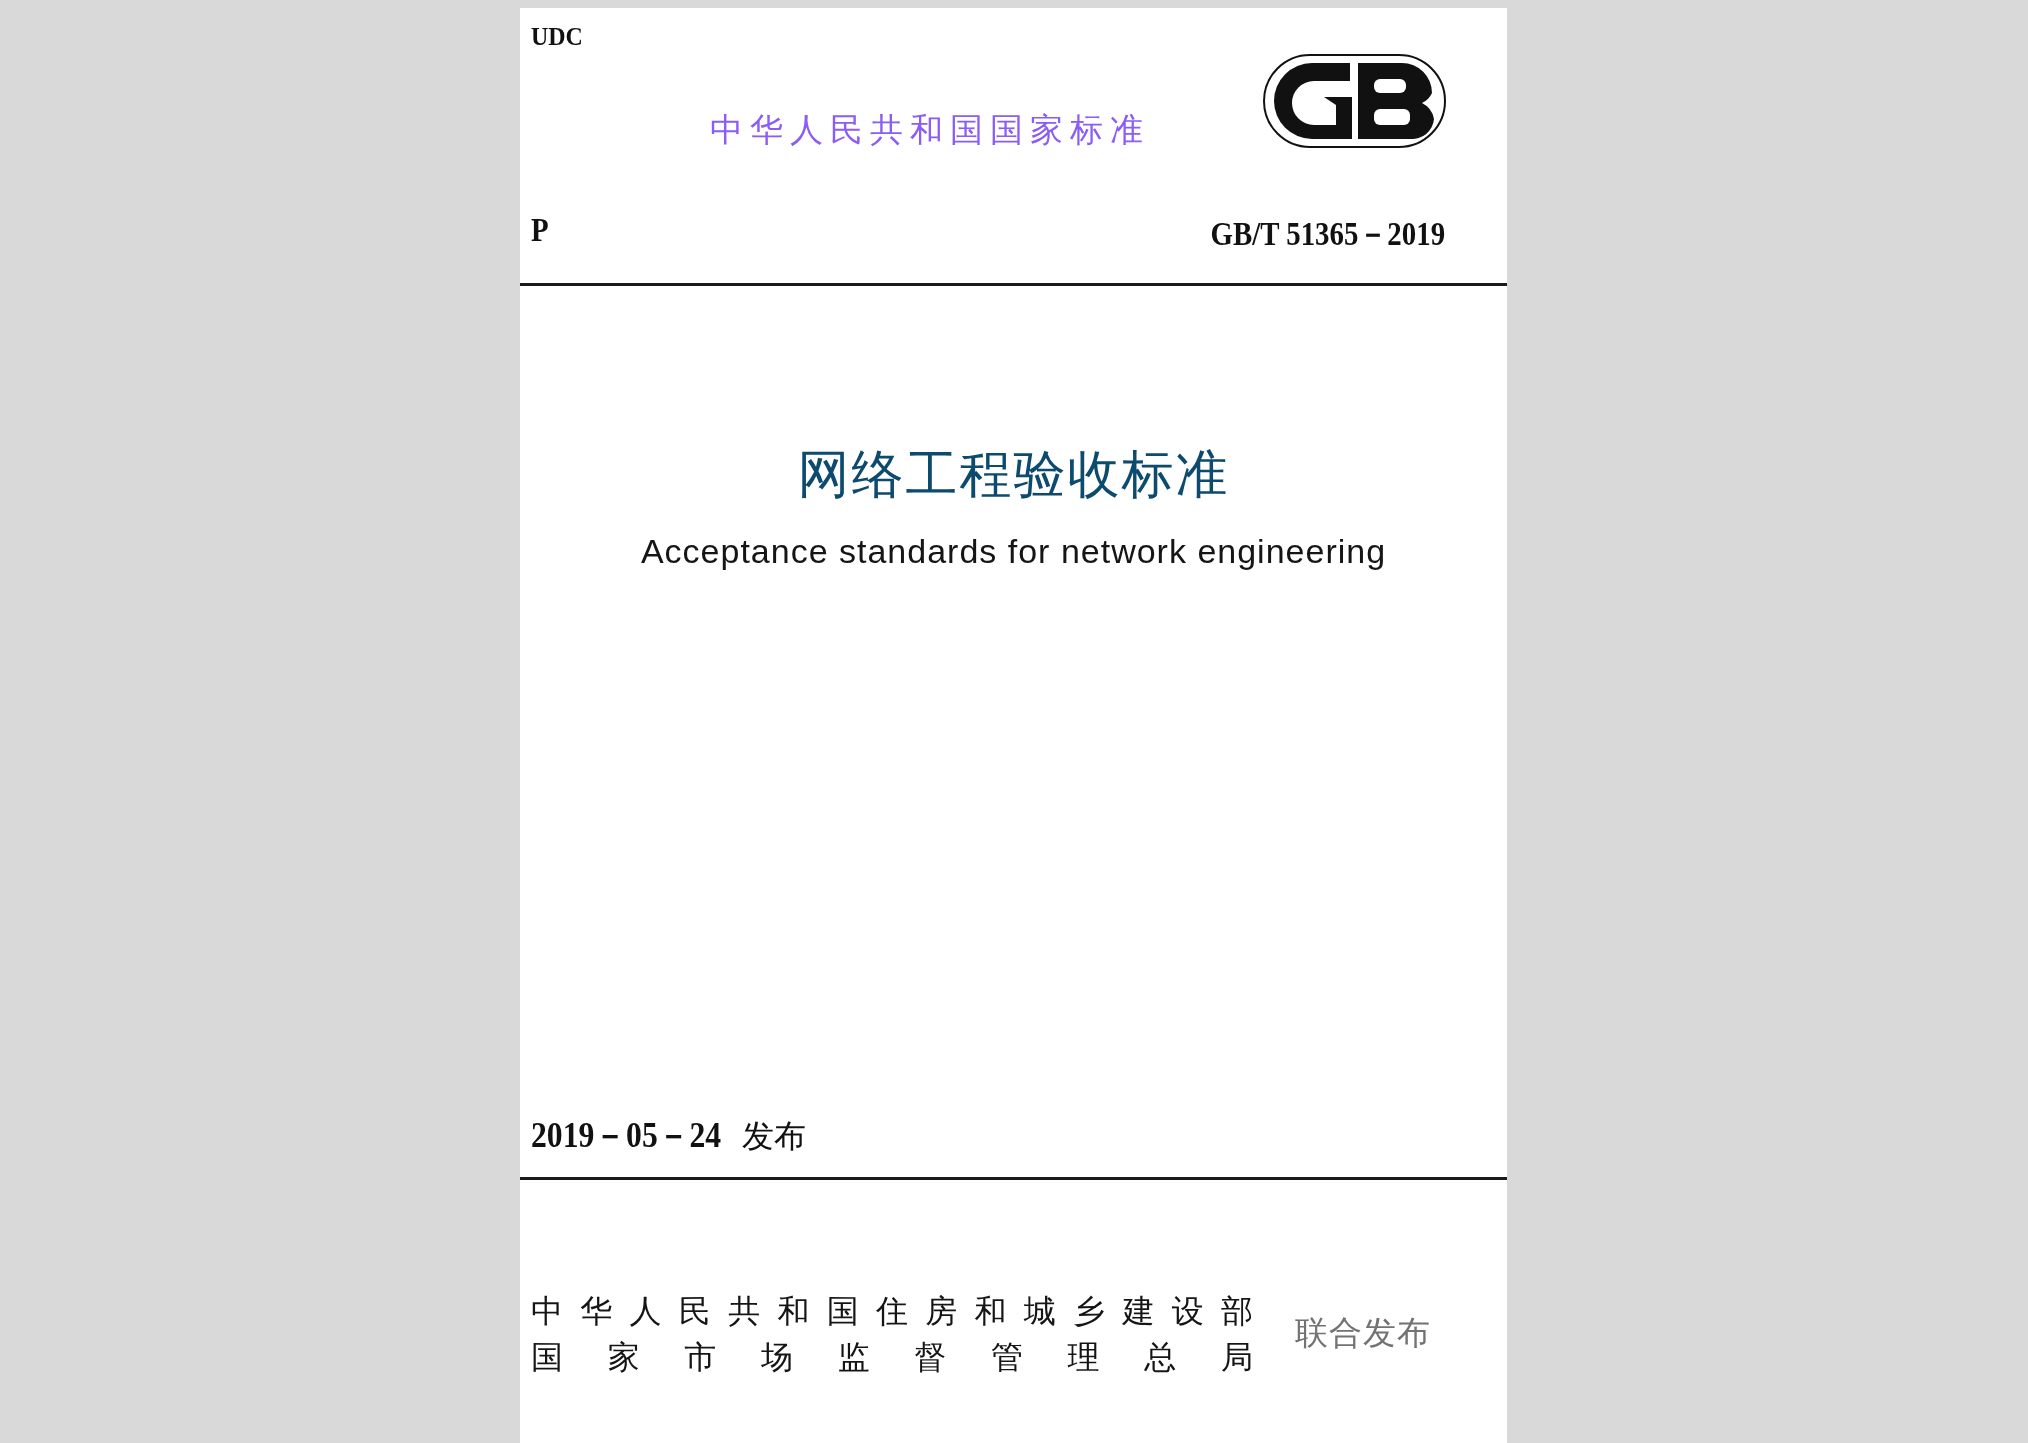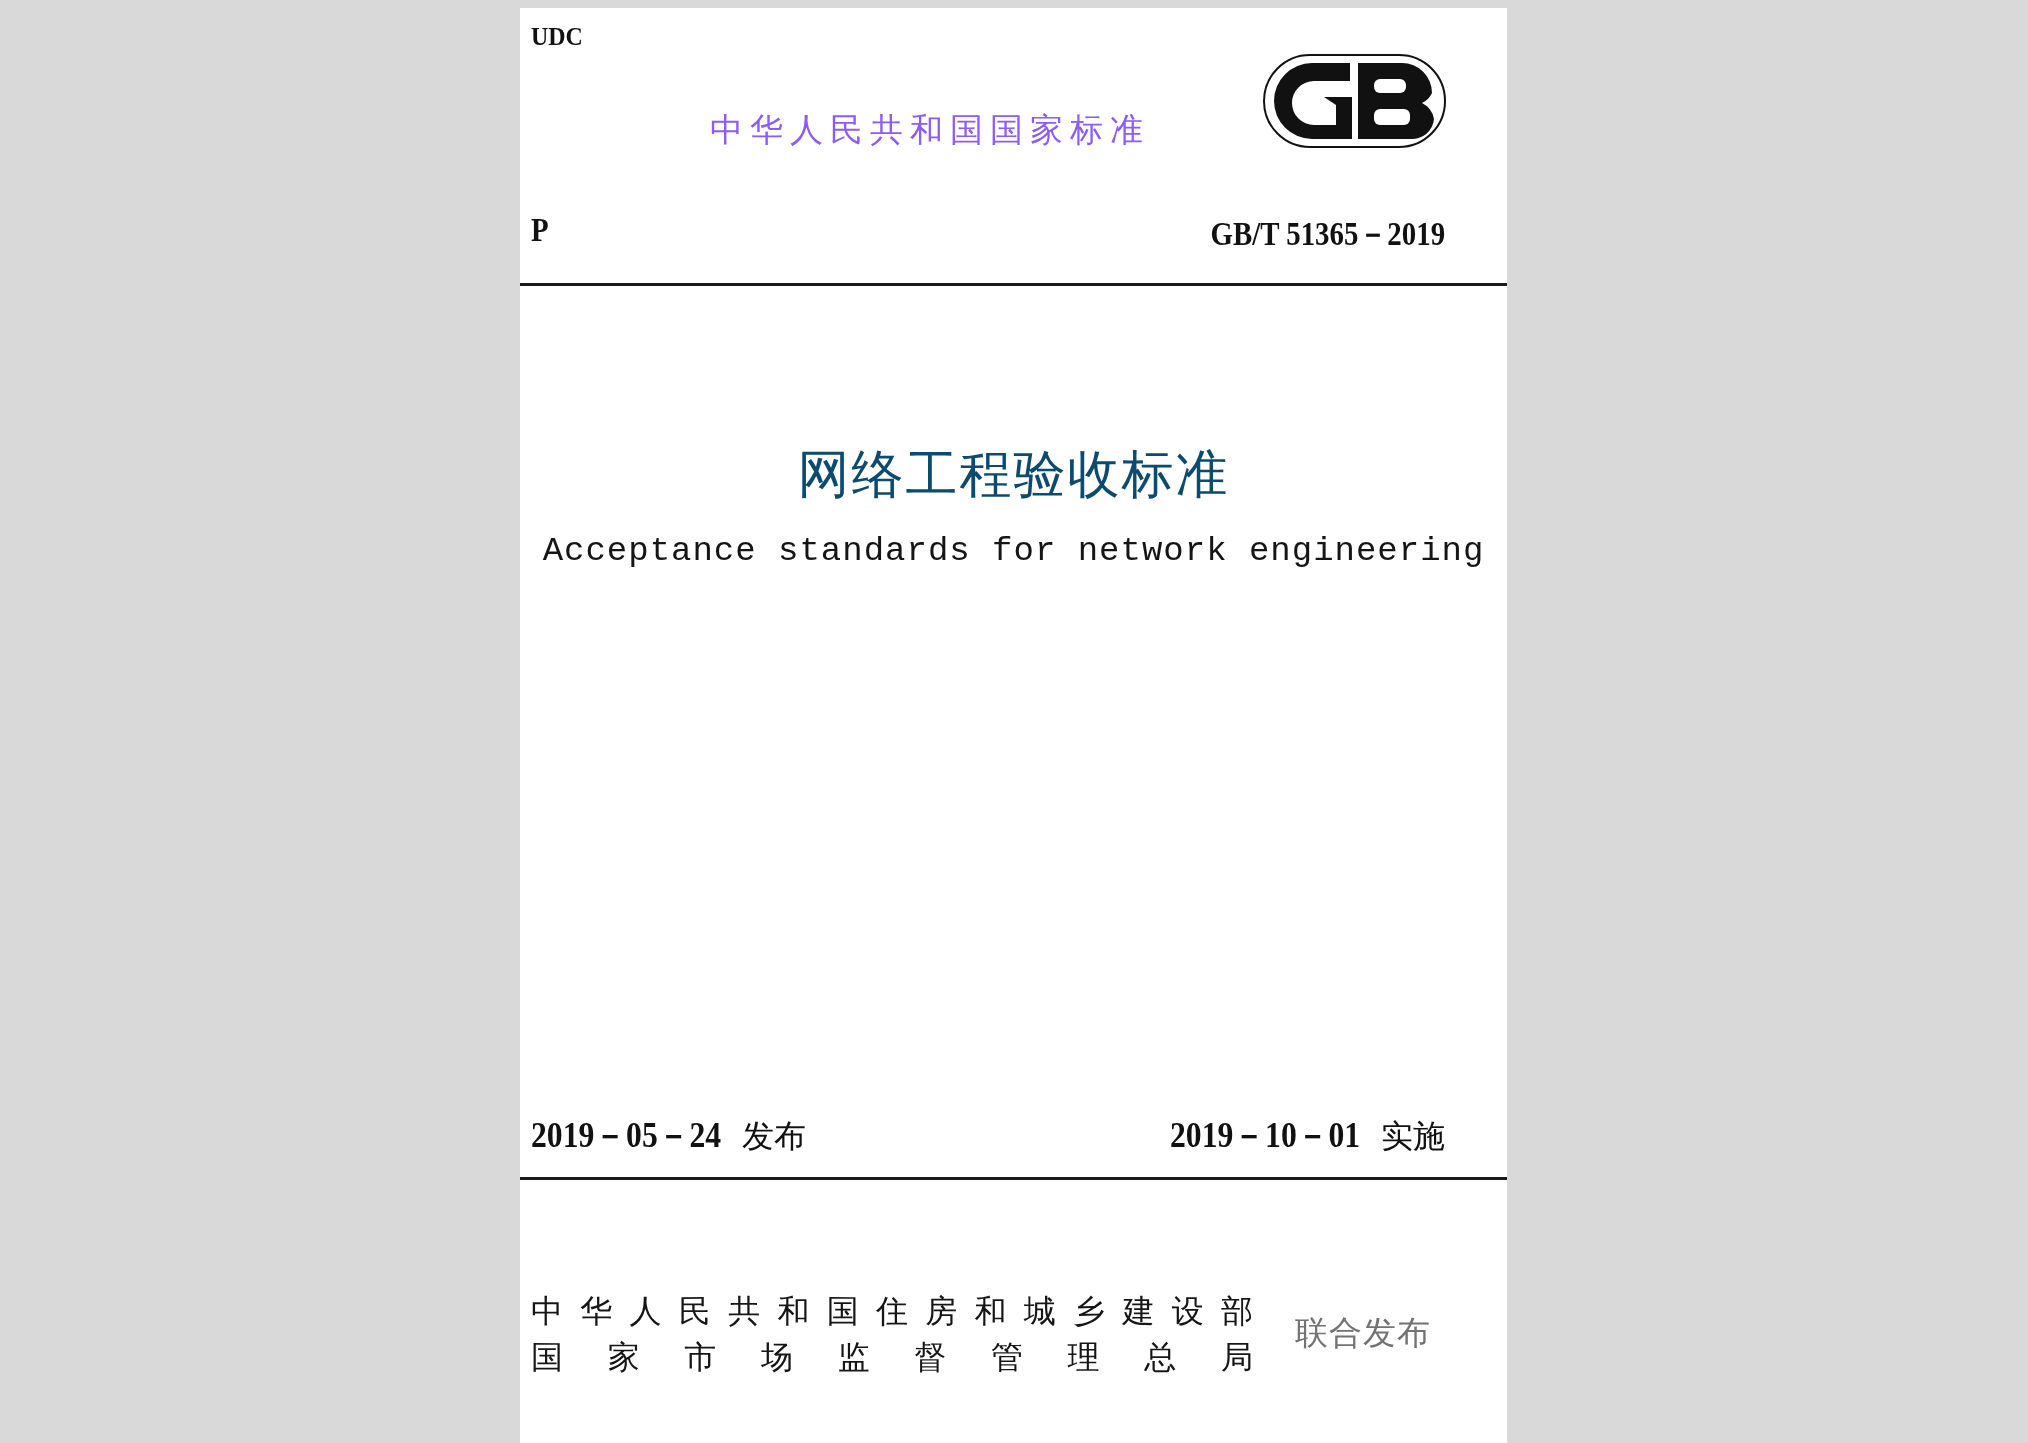--- a/index.html
+++ b/index.html
@@ -57,21 +57,21 @@
       left: 0; width: 987px; top: 432px;
       text-align: center;
       font-family: "DejaVu Serif", serif;
       font-size: 52px;
       letter-spacing: 2px;
       color: #0c4a6e;
     }
     .title-en {
       left: 0; width: 987px; top: 524px;
       text-align: center;
-      font-family: Liberation Mono, monospace;
+      font-family: Liberation Sans, sans-serif;
       font-size: 34px;
       letter-spacing: 1px;
       color: #151515;
     }
     .date-left {
       left: 11px; top: 1103px;
       white-space: nowrap;
       font-size: 36px;
     }
     .date-right {
@@ -145,24 +145,20 @@
 
   <div class="abs title-cn">网络工程验收标准</div>
 
   <div class="abs title-en">Acceptance standards for network engineering</div>
 
   <div class="abs date-left">
     <span class="date-val">2019－05－24</span>
     <span class="date-label">发布</span>
   </div>
 
-  <div class="abs date-right">
-    <span class="date-val">2019－10－01</span>
-    <span class="date-label">实施</span>
-  </div>
 
   <div class="abs rule" style="top:1169px;"></div>
 
   <div class="abs agencies">
     <div class="agency-line">
       <span>中</span>
       <span>华</span>
       <span>人</span>
       <span>民</span>
       <span>共</span>

